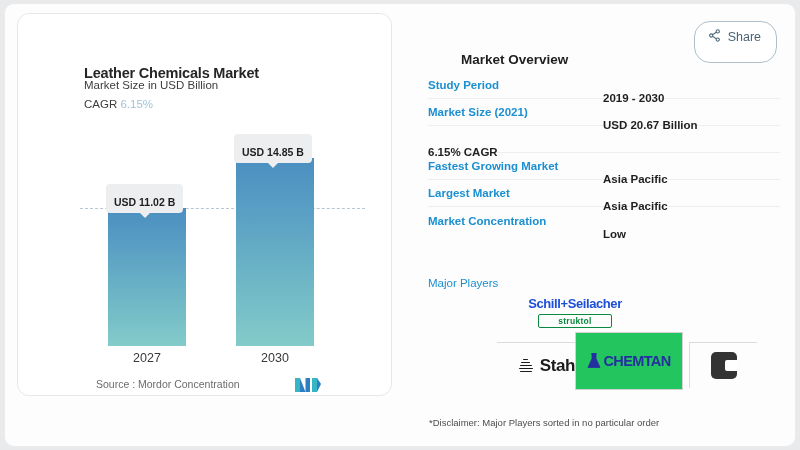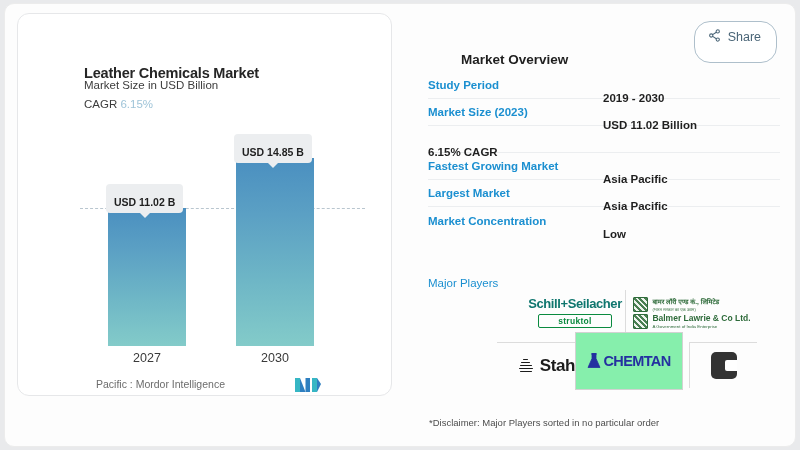--- a/index.html
+++ b/index.html
@@ -134,21 +134,21 @@
   .players-head{
     position:absolute; left:423px; top:273px;
     font-size:11.5px; color:#1b8fd0;
   }
 
   
   .logos{ position:absolute; left:492px; top:286px; width:260px; height:100px; }
   .logo-cell{ position:absolute; display:flex; align-items:center; justify-content:center; }
 
   .lg-schill{ left:22px; top:0px;  width:112px; height:44px; flex-direction:column; gap:3px; }
-  .schill-txt{ font-size:13px; font-weight:bold; color:#0f766e; letter-spacing:-0.4px; white-space:nowrap; }
+  .schill-txt{ font-size:13px; font-weight:bold; color:#1d4ed8; letter-spacing:-0.4px; white-space:nowrap; }
   .struktol{
     font-size:8.5px; font-weight:bold; color:#0a8a3f;
     border:1.6px solid #0a8a3f; border-radius:2px;
     padding:1px 19px; letter-spacing:0.3px;
   }
 
   .lg-balmer{ left:128px; top:0px; width:128px; height:46px; border-left:1px solid #dcdcdc; }
   .balmer-inner{ display:flex; align-items:center; gap:4px; padding-left:5px; }
   .balmer-marks{ display:flex; flex-direction:column; gap:2px; }
   .bmark{ width:15px; height:15px; border:1px solid #2e6b3a; border-radius:1px; background:
@@ -159,21 +159,21 @@
   .b-name{ font-size:8.5px; color:#2e6b3a; font-weight:bold; white-space:nowrap; }
   .b-gov{ font-size:4.4px; color:#2e6b3a; white-space:nowrap; }
 
   .lg-stahl{ left:0px; top:52px; width:104px; height:46px; border-top:1px solid #dcdcdc; gap:7px; }
   .stahl-mark{ display:flex; flex-direction:column; gap:1.5px; align-items:center; }
   .stahl-mark i{ display:block; background:#1c1c1c; border-radius:1px; }
   .stahl-txt{ font-size:17px; font-weight:bold; color:#1c1c1c; letter-spacing:-0.4px; }
 
   .lg-chemtan{
     left:78px; top:42px; width:108px; height:58px;
-    border:1px solid #d2d2d2; background:#86efac;
+    border:1px solid #d2d2d2; background:#22c55e;
     gap:2px;
   }
   .flask{ width:14px; height:16px; }
   .chemtan-txt{ font-size:14.5px; font-weight:bold; color:#2430a0; letter-spacing:-0.6px; }
 
   .lg-dark{ left:192px; top:52px; width:68px; height:46px; border-top:1px solid #dcdcdc; border-left:1px solid #dcdcdc; }
   .cmark{
     width:26px; height:27px;
     background:#333333;
     border-radius:5px;
@@ -211,21 +211,21 @@
       <div class="bar bar-2025"></div>
       <div class="bar bar-2030"></div>
 
       <div class="chip chip-2025">USD 11.02 B</div>
       <div class="chip chip-2030">USD 14.85 B</div>
 
       <div class="xlabel xlabel-2025">2027</div>
       <div class="xlabel xlabel-2030">2030</div>
     </div>
 
-    <div class="source">Pacific :  Mordor Intelligence</div>
+    <div class="source">Source :  Mordor Concentration</div>
 
     <div class="mi-logo">
       <svg width="26" height="16" viewBox="0 0 26 16">
         <path d="M0 16 L0 2 L5 2 L5 16 Z" fill="#36b6c4"></path>
         <path d="M5 2 L10.5 16 L5 16 Z" fill="#2e7fc0"></path>
         <path d="M10.5 16 L10.5 2 L15 2 L15 16 Z" fill="#2e7fc0"></path>
         <path d="M17 2 L22 2 L22 16 L17 16 Z" fill="#36b6c4"></path>
         <path d="M22 2 L26 8 L22 16 Z" fill="#2e7fc0"></path>
       </svg>
     </div>
@@ -245,22 +245,22 @@
   </div>
 
   <div class="overview-title">Market Overview</div>
 
   <div class="table">
     <div class="trow">
       <div class="tlabel">Study Period</div>
       <div class="tvalue">2019 - 2030</div>
     </div>
     <div class="trow">
-      <div class="tlabel">Market Size (2023)</div>
-      <div class="tvalue">USD 11.02 Billion</div>
+      <div class="tlabel">Market Size (2021)</div>
+      <div class="tvalue">USD 20.67 Billion</div>
     </div>
     <div class="trow">
       <div class="tvalue">6.15% CAGR</div>
     </div>
     <div class="trow">
       <div class="tlabel">Fastest Growing Market</div>
       <div class="tvalue">Asia Pacific</div>
     </div>
     <div class="trow">
       <div class="tlabel">Largest Market</div>
@@ -274,34 +274,20 @@
 
   <div class="players-head">Major Players</div>
 
   <div class="logos">
 
     <div class="logo-cell lg-schill">
       <div class="schill-txt">Schill+Seilacher</div>
       <div class="struktol">struktol</div>
     </div>
 
-    <div class="logo-cell lg-balmer">
-      <div class="balmer-inner">
-        <div class="balmer-marks">
-          <span class="bmark"></span>
-          <span class="bmark"></span>
-        </div>
-        <div class="balmer-text">
-          <div class="b-hindi">बामर लॉरी एण्ड कं., लिमिटेड</div>
-          <div class="b-hindi2">(भारत सरकार का एक उद्यम)</div>
-          <div class="b-name">Balmer Lawrie &amp; Co Ltd.</div>
-          <div class="b-gov">A Government of India Enterprise</div>
-        </div>
-      </div>
-    </div>
 
     <div class="logo-cell lg-stahl">
       <span class="stahl-mark">
         <i style="width:5px;height:1.6px;"></i>
         <i style="width:9px;height:1.6px;"></i>
         <i style="width:12px;height:1.6px;"></i>
         <i style="width:14px;height:1.6px;"></i>
         <i style="width:12px;height:1.6px;"></i>
       </span>
       <span class="stahl-txt">Stahl</span>

